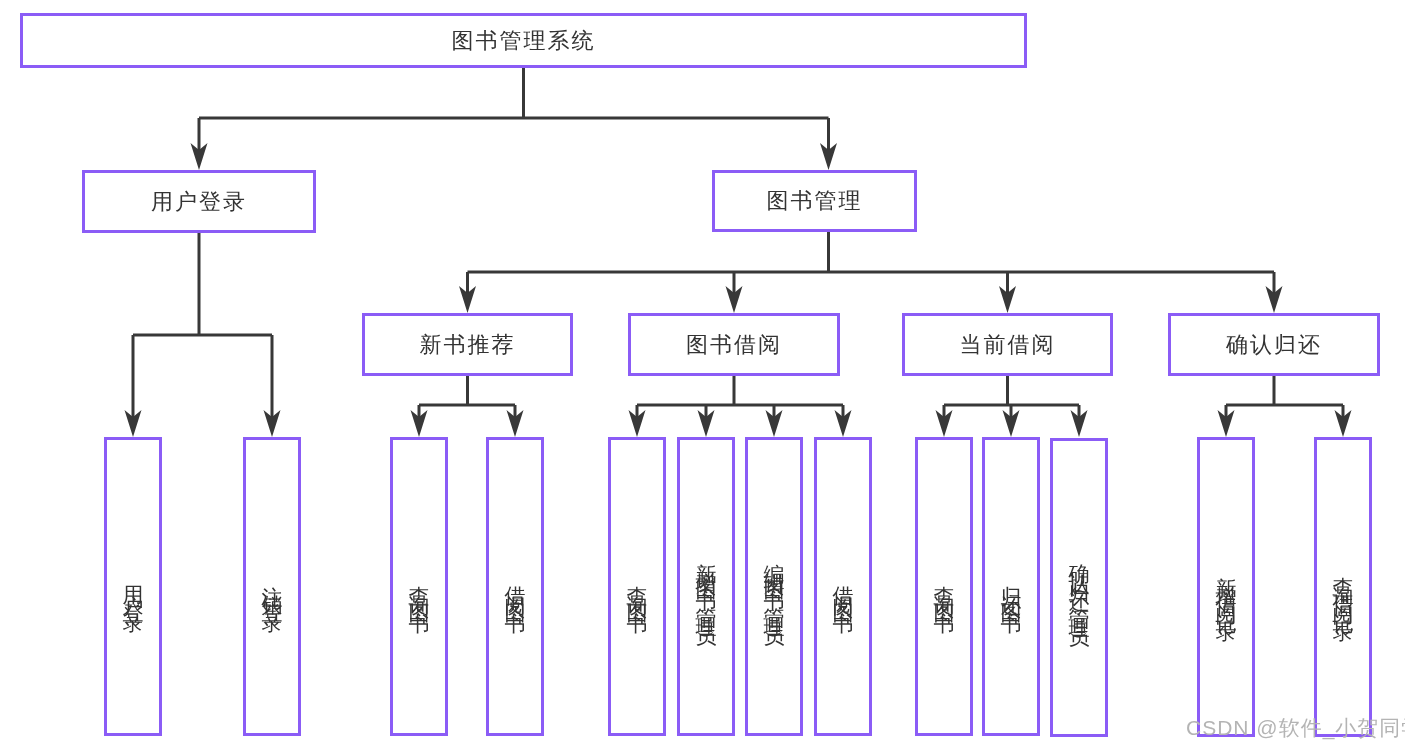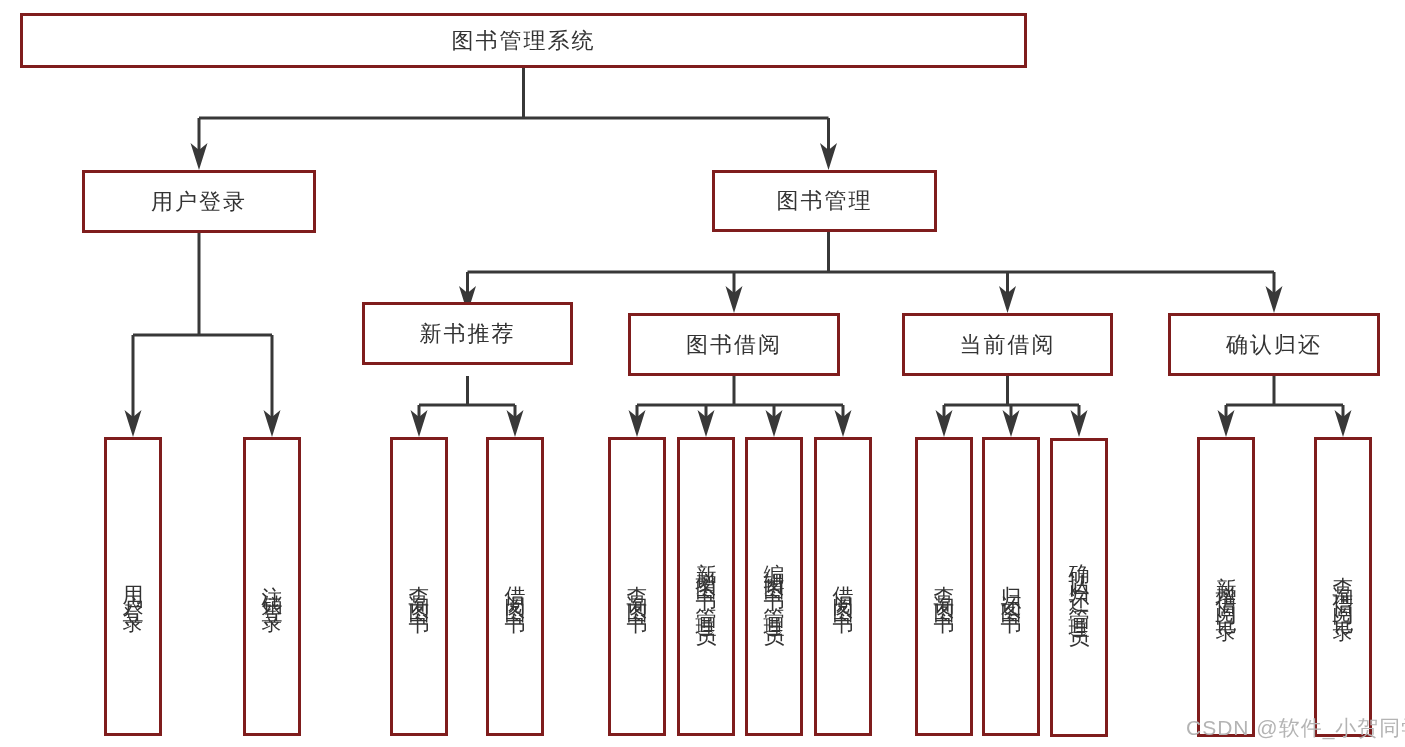--- a/index.html
+++ b/index.html
@@ -10,21 +10,21 @@
     background: #ffffff;
     overflow: hidden;
     font-family: "Liberation Sans", "DejaVu Sans", sans-serif;
     color: #333333;
   }
   #wires { position: absolute; left: 0; top: 0; z-index: 1; }
   .node {
     position: absolute;
     box-sizing: border-box;
     background: #ffffff;
-    border: 3px solid #7f1d1d;
+    border: 3px solid #8b5cf6;
     display: flex;
     align-items: center;
     justify-content: center;
     z-index: 2;
   }
   .node.h { font-size: 22px; letter-spacing: 2px; }
   .node.leaf .vtext {
     writing-mode: vertical-rl;
     text-orientation: mixed;
     font-size: 21px;
@@ -77,23 +77,23 @@
         <polygon points="1011,437 1002.5,410 1011,417 1019.5,410"></polygon>
         <polygon points="1079,437 1070.5,410 1079,417 1087.5,410"></polygon>
         <polygon points="1226,437 1217.5,410 1226,417 1234.5,410"></polygon>
         <polygon points="1343,437 1334.5,410 1343,417 1351.5,410"></polygon>
       </g>
   </svg>
 
   <div class="node h" style="left:20px;top:13px;width:1007px;height:55px">图书管理系统</div>
 
   <div class="node h" style="left:82px;top:170px;width:234px;height:63px">用户登录</div>
-  <div class="node h" style="left:712px;top:170px;width:225px;height:62px">图书管理</div>
+  <div class="node h" style="left:712px;top:170px;width:205px;height:62px">图书管理</div>
 
-  <div class="node h" style="left:362px;top:302px;width:211px;height:63px">新书推荐</div>
+  <div class="node h" style="left:362px;top:313px;width:211px;height:63px">新书推荐</div>
   <div class="node h" style="left:628px;top:313px;width:212px;height:63px">图书借阅</div>
   <div class="node h" style="left:902px;top:313px;width:211px;height:63px">当前借阅</div>
   <div class="node h" style="left:1168px;top:313px;width:212px;height:63px">确认归还</div>
 
   <div class="node leaf" style="left:104px;top:437px;width:58px;height:299px">
     <span class="vtext">用户登录</span>
   </div>
   <div class="node leaf" style="left:243px;top:437px;width:58px;height:299px">
     <span class="vtext">注销登录</span>
   </div>

